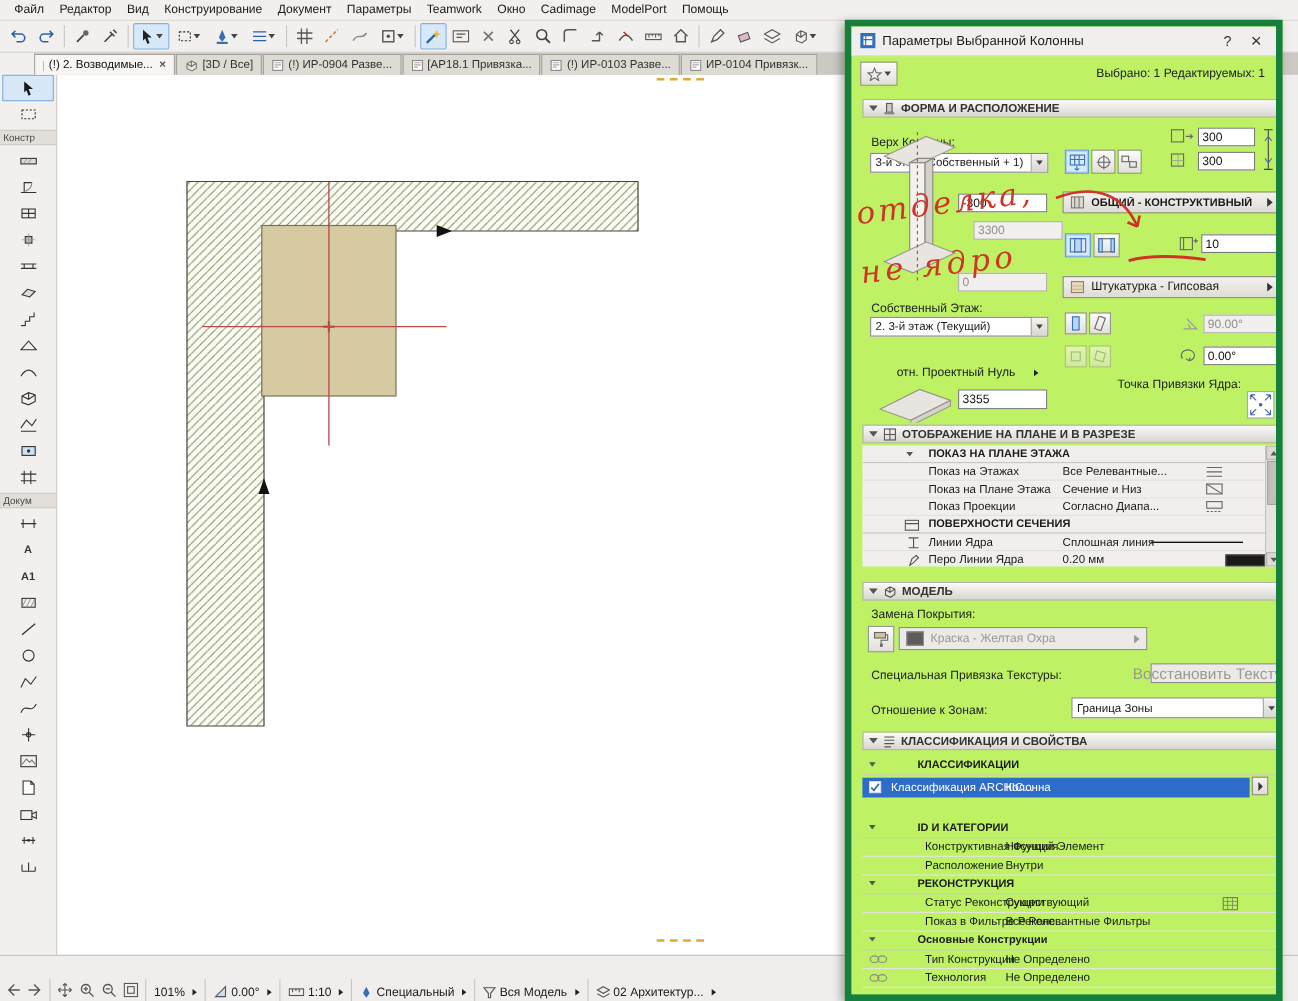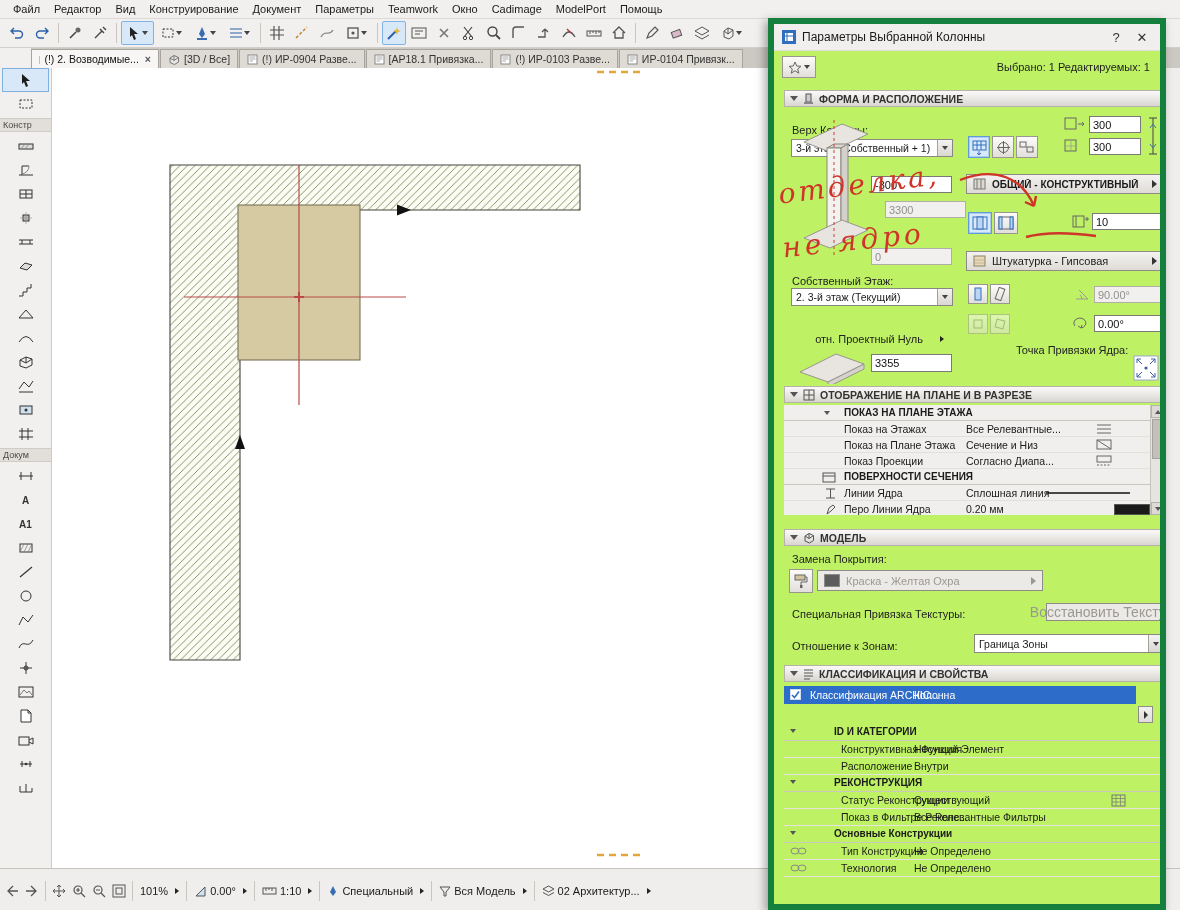--- a/index.html
+++ b/index.html
@@ -23,21 +23,21 @@
 .tclose{font-weight:bold;color:#555;padding-left:2px}
 
 .toolbox{position:absolute;top:47px;left:0;width:52px;bottom:17px;background:#f1f0ee;border-right:1px solid #cfccc6;z-index:2;padding-top:21px}
 .tcell{height:24px;display:flex;align-items:center;justify-content:center;margin:0 2px;border:1px solid transparent}
 .tcell.on{background:#d8e8f8;border-color:#7fb0e0}
 .tlabel{height:14px;font-size:9px;color:#4a4a46;background:#e2dfda;border-top:1px solid #cfccc6;border-bottom:1px solid #cfccc6;display:flex;align-items:center;padding-left:3px;margin:2px 0}
 .glyph{font-size:10px;font-weight:bold;color:#333}
 
 .canvas{position:absolute;top:67px;left:31px;width:737px;height:801px;background:#fff;z-index:1}
 
-.statusbar{position:absolute;left:0;right:0;top:868px;height:42px;background:#efeeec;border-top:1px solid #c6c3bd;display:flex;align-items:center;padding:3px 0 0 2px;z-index:5}
+.statusbar{position:absolute;left:0;right:0;top:868px;height:42px;background:#efeeec;border-top:1px solid #c6c3bd;display:flex;align-items:flex-end;padding:3px 0 0 2px;z-index:5}
 .sbg{display:flex;align-items:center;gap:3px;padding:2px 4px;white-space:nowrap}
 .sbi{width:20px;height:20px;display:flex;align-items:center;justify-content:center}
 
 .dlg{position:absolute;left:768px;top:18px;width:398px;height:892px;background:#bef264;border:6px solid #15803d;box-shadow:-3px 3px 9px rgba(0,0,0,.35);z-index:20;overflow:hidden}
 .dtitle{position:relative;height:27px;display:flex;align-items:center;padding:0 8px;gap:6px;background:#f0efed;border-bottom:1px solid #e0ddd8;font-size:12px}
 .dtitle .sp{flex:1}
 .dbtn{width:20px;text-align:center;color:#333;font-size:13px}
 .sechdr{position:absolute;left:10px;width:380px;height:17px;background:linear-gradient(#fbfaf9,#d9d6d1);border:1px solid #b5b2ac;display:flex;align-items:center;gap:5px;padding:0 5px;font-weight:bold;font-size:10.5px;color:#333}
 .tdn{width:0;height:0;border-top:5px solid #555;border-left:4px solid transparent;border-right:4px solid transparent}
 .tdn.sm{border-top-width:4px;border-left-width:3.5px;border-right-width:3.5px}
@@ -871,20 +871,24 @@
     </div>
 
     <div class="sechdr" style="top:641px">
       <i class="tdn"></i>
       <svg width="11" height="12">
           <path d="M1 2 H10 M1 5 H10 M1 8 H10 M1 11 H7" stroke="#555"></path>
         </svg>
       <span>КЛАССИФИКАЦИЯ И СВОЙСТВА</span>
     </div>
     <div class="clist" style="top:660px">
+      <div class="crow sub" style="margin-top:4px">
+        <i class="tdn sm tri"></i>
+          <span class="lab">КЛАССИФИКАЦИИ</span>
+      </div>
       <div class="bluerow">
         <span class="chk">
             <svg width="9" height="9">
               <path d="M1 5 L3.5 7.5 L8 1.5" fill="none" stroke="#2f6fbe" stroke-width="1.6"></path>
             </svg>
           </span>
         <span class="lab">Классификация ARCHIC...</span>
         <span class="val">Колонна</span>
       </div>
       <div style="position:absolute;left:354px;top:22px;width:15px;height:17px;background:linear-gradient(#f3f2f0,#dfdcd7);border:1px solid #8f8c87;display:flex;align-items:center;justify-content:center">

